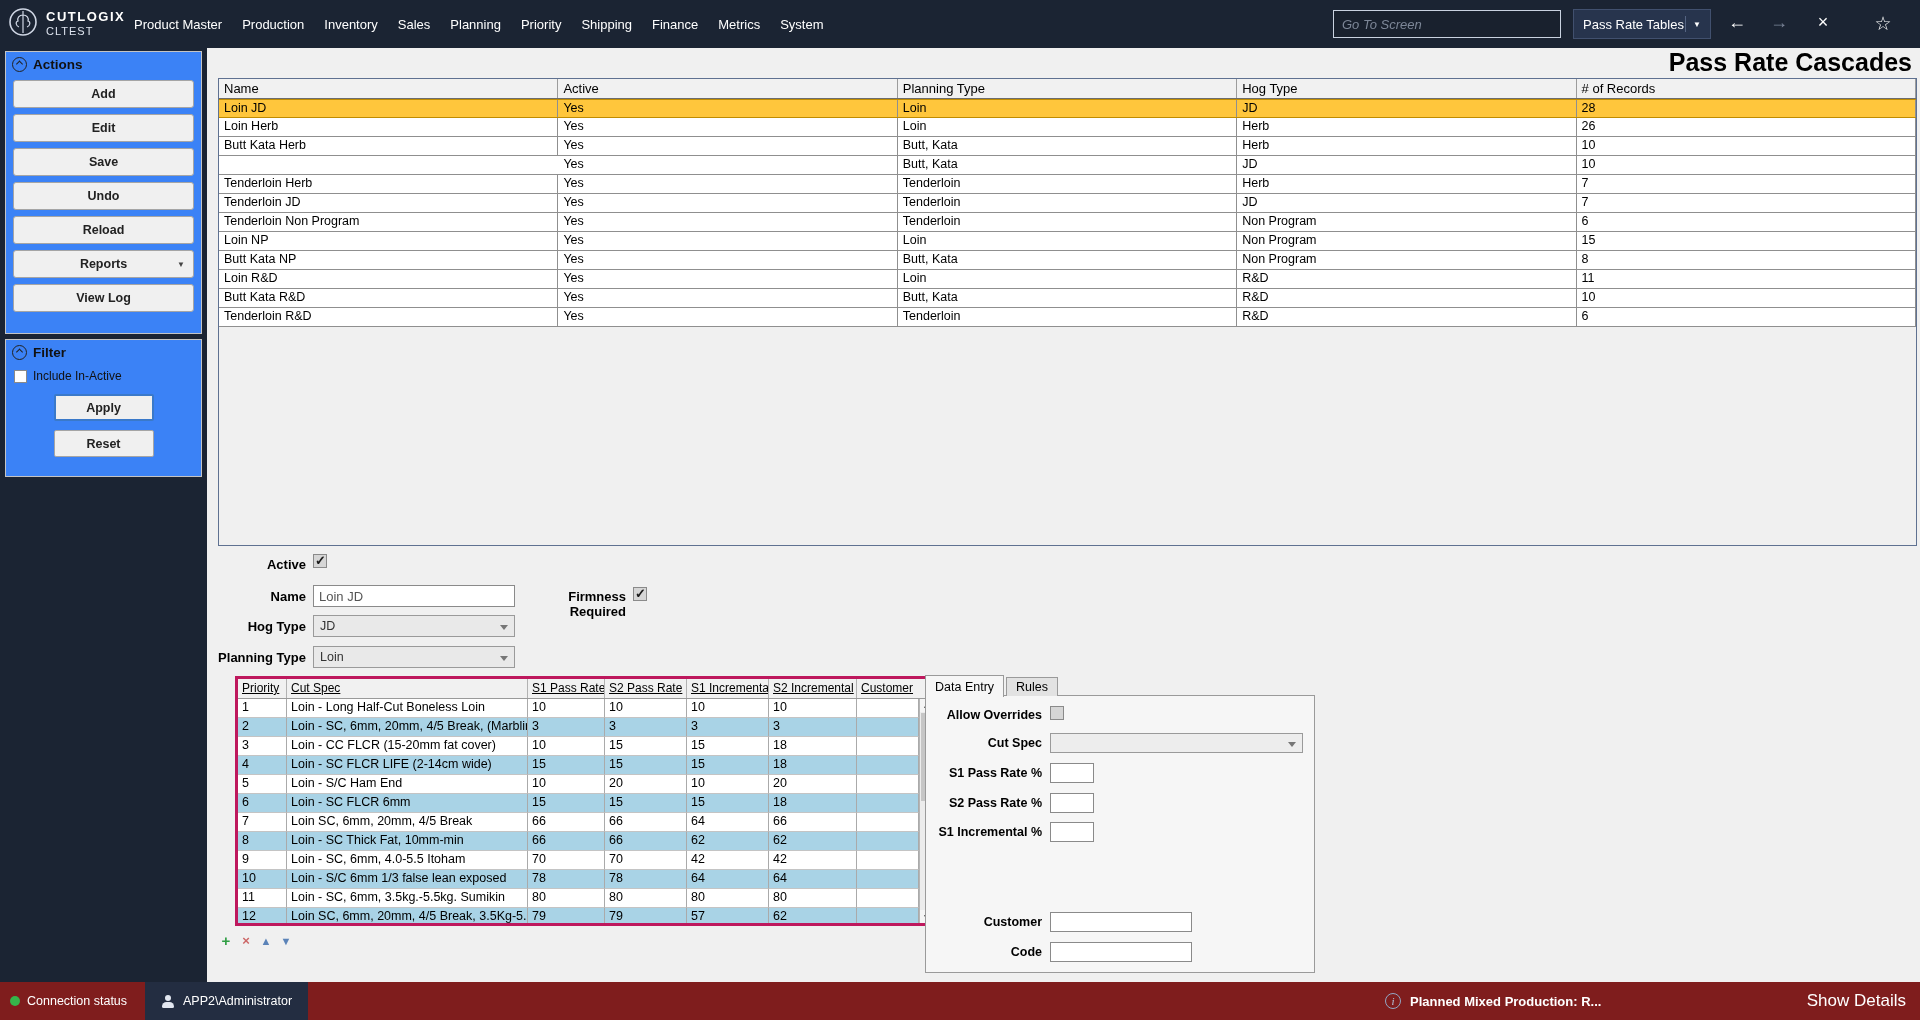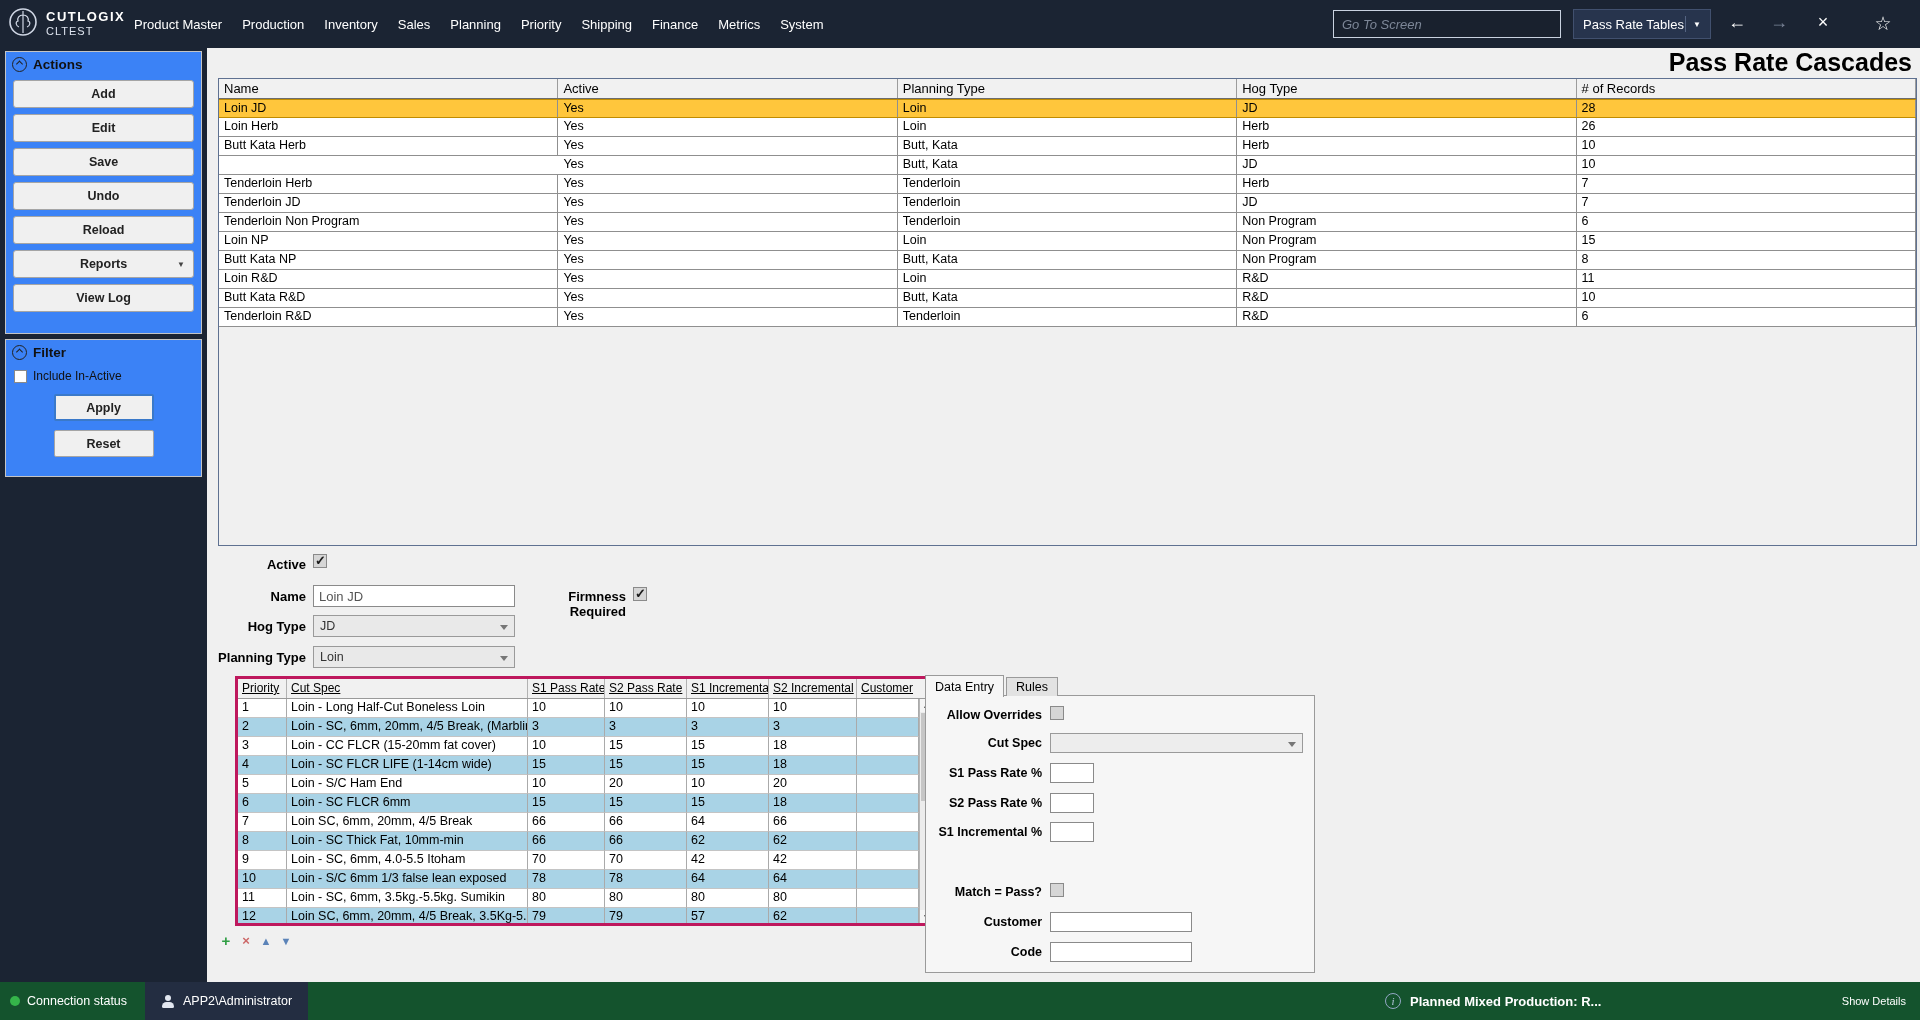--- a/index.html
+++ b/index.html
@@ -88,31 +88,31 @@
   .de-row{position:absolute;left:0;width:100%;height:22px;}
   .de-label{position:absolute;left:0;top:3px;width:116px;text-align:right;font-weight:bold;font-size:12.5px;color:#000;white-space:nowrap;}
   .de-row .cb{position:absolute;left:124px;top:1px;}
   .de-input{position:absolute;left:124px;top:0;height:20px;border:1px solid #8a8a8a;background:#fff;font-size:12.5px;padding:0 4px;color:#333;}
   .de-input.small{width:44px;}
   .de-input.wide{width:142px;}
   .de-select{left:124px;top:0;width:253px;height:20px;background:#ededed;}
   .de-select .select-caret{top:8px;}
 
   
-  #statusbar{position:absolute;left:0;top:982px;width:1920px;height:38px;background:#14532d;color:#fff;z-index:10;}
+  #statusbar{position:absolute;left:0;top:982px;width:1920px;height:38px;background:#7f1d1d;color:#fff;z-index:10;}
   .sb-conn{position:absolute;left:10px;top:0;height:38px;display:flex;align-items:center;gap:7px;font-size:12.5px;}
   .sb-dot{width:10px;height:10px;border-radius:50%;background:#35b54a;flex:none;}
   .sb-user{position:absolute;left:145px;top:0;height:38px;display:flex;align-items:center;gap:8px;padding:0 16px;background:#232d41;font-size:12.5px;}
   .person-icon{position:relative;width:14px;height:15px;display:inline-block;flex:none;}
   .person-icon::before{content:"";position:absolute;left:4px;top:1px;width:6px;height:6px;border-radius:50%;background:#e2e7f0;}
   .person-icon::after{content:"";position:absolute;left:1px;top:8px;width:12px;height:6px;border-radius:6px 6px 2px 2px;background:#e2e7f0;}
   .sb-note{position:absolute;left:1385px;top:0;height:38px;display:flex;align-items:center;gap:9px;}
   .info-icon{width:16px;height:16px;border:1px solid #93a7c4;border-radius:50%;color:#b6c6de;font-size:11px;font-style:italic;text-align:center;line-height:14px;font-family:"Liberation Serif",serif;flex:none;}
   .sb-note-text{font-weight:bold;font-size:13px;white-space:nowrap;}
-  .sb-details{position:absolute;right:14px;top:0;height:38px;display:flex;align-items:center;font-size:11px;}
+  .sb-details{position:absolute;right:14px;top:0;height:38px;display:flex;align-items:center;font-size:17px;}
 </style>
 </head>
 <body>
 
 <div id="topbar">
   <div class="logo">
     <span>
       <svg width="30" height="30" viewBox="0 0 30 30">
         <circle cx="15" cy="15" r="13" fill="none" stroke="#cfd6e4" stroke-width="1.6"></circle>
         <path d="M15 4 v22 M15 8 c-4 0 -6 3 -5 6 c-3 1 -2 5 1 6 M15 8 c4 0 6 3 5 6 c3 1 2 5 -1 6" fill="none" stroke="#cfd6e4" stroke-width="1.2"></path>
@@ -334,21 +334,21 @@
           <div class="cs-cell" style="width: 49px;">3</div>
           <div class="cs-cell" style="width: 241px;">Loin - CC FLCR (15-20mm fat cover)</div>
           <div class="cs-cell" style="width: 77px;">10</div>
           <div class="cs-cell" style="width: 82px;">15</div>
           <div class="cs-cell" style="width: 82px;">15</div>
           <div class="cs-cell" style="width: 88px;">18</div>
           <div class="cs-cell" style="flex: 1 1 0%;"></div>
         </div>
         <div class="cs-row alt">
           <div class="cs-cell" style="width: 49px;">4</div>
-          <div class="cs-cell" style="width: 241px;">Loin - SC FLCR LIFE (1-14cm wide)</div>
+          <div class="cs-cell" style="width: 241px;">Loin - SC FLCR LIFE (2-14cm wide)</div>
           <div class="cs-cell" style="width: 77px;">15</div>
           <div class="cs-cell" style="width: 82px;">15</div>
           <div class="cs-cell" style="width: 82px;">15</div>
           <div class="cs-cell" style="width: 88px;">18</div>
           <div class="cs-cell" style="flex: 1 1 0%;"></div>
         </div>
         <div class="cs-row">
           <div class="cs-cell" style="width: 49px;">5</div>
           <div class="cs-cell" style="width: 241px;">Loin - S/C Ham End</div>
           <div class="cs-cell" style="width: 77px;">10</div>
@@ -455,24 +455,20 @@
         <input class="de-input small" style="">
       </div>
       <div class="de-row" style="top: 97px;">
         <span class="de-label">S2 Pass Rate %</span>
         <input class="de-input small" style="">
       </div>
       <div class="de-row" style="top: 126px;">
         <span class="de-label">S1 Incremental %</span>
         <input class="de-input small" style="">
       </div>
-      <div class="de-row" style="top: 186px;">
-        <span class="de-label">Match = Pass?</span>
-        <span class="cb"></span>
-      </div>
       <div class="de-row" style="top: 216px;">
         <span class="de-label">Customer</span>
         <input class="de-input wide" style="">
       </div>
       <div class="de-row" style="top: 246px;">
         <span class="de-label">Code</span>
         <input class="de-input wide" style="">
       </div>
     </div>
 </div>

